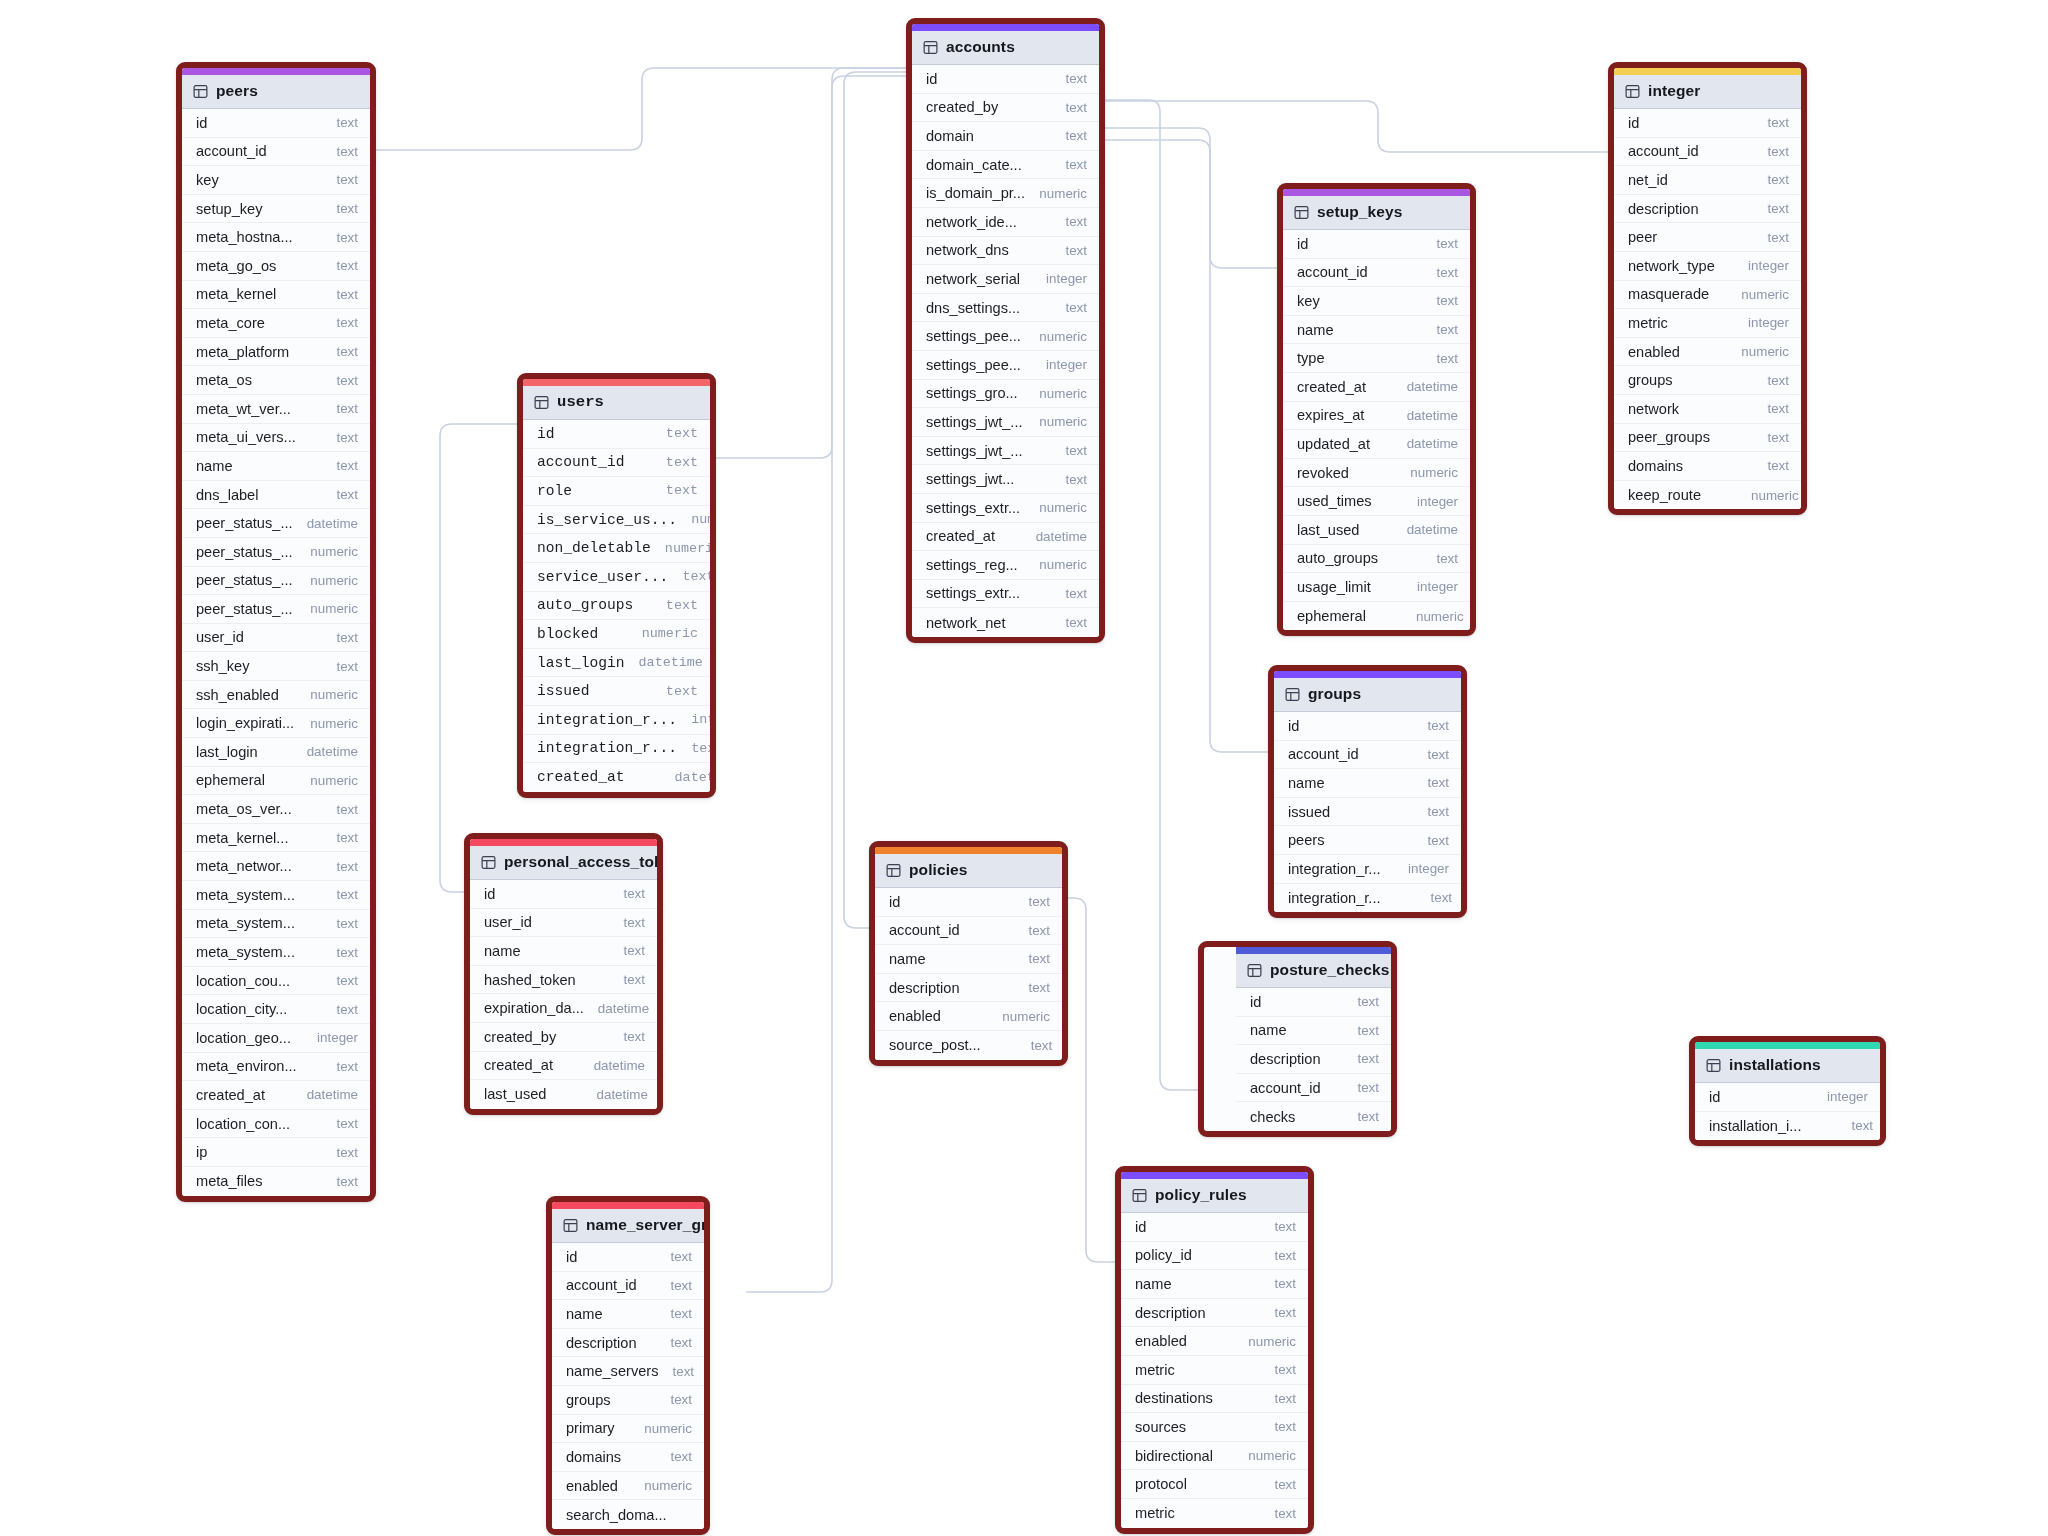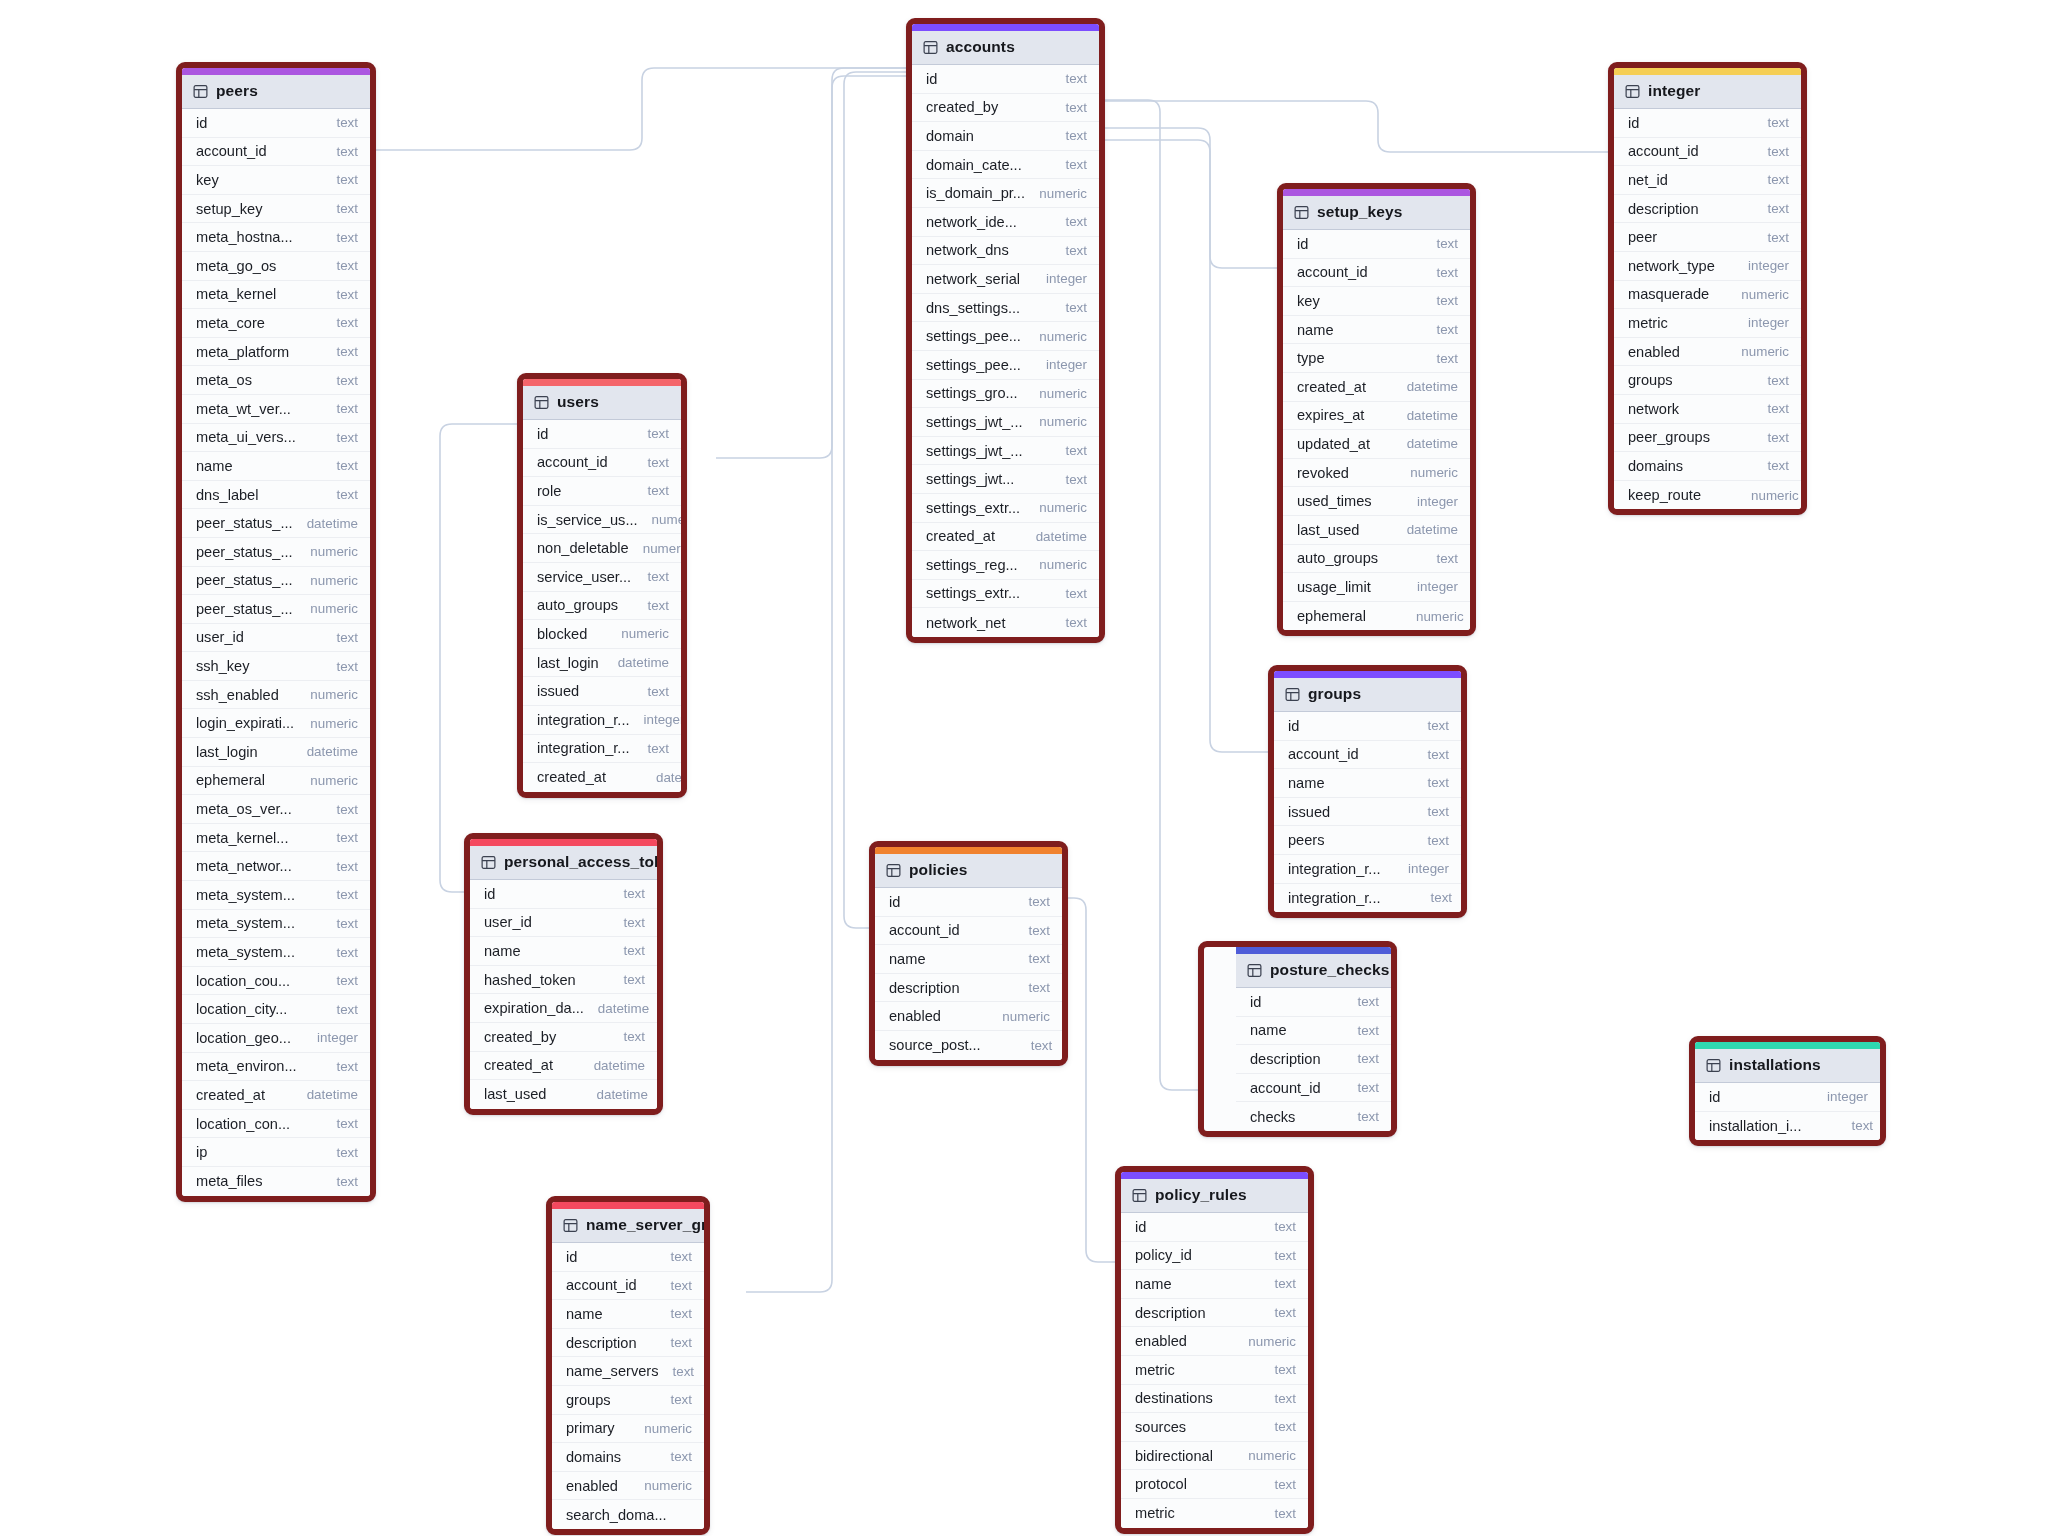--- a/index.html
+++ b/index.html
@@ -274,21 +274,21 @@
       </div>
       <div class="row">
         <span class="col">ip</span>
         <span class="typ">text</span>
       </div>
       <div class="row">
         <span class="col">meta_files</span>
         <span class="typ">text</span>
       </div>
     </div>
-    <div class="table-card" style="left: 517px; top: 373px; width: 170px;">
+    <div class="table-card" style="left: 517px; top: 373px; width: 199px; font-family: Liberation Mono, monospace;">
       <span class="accent" style="background: rgb(244, 101, 106);"></span>
       <div class="card-head">
         <svg class="tbl-icon" viewBox="0 0 16 16">
           <rect x="1.2" y="1.8" width="13.6" height="12.4" rx="1.6" fill="none" stroke="#3b4150" stroke-width="1.3"></rect>
           <path d="M1.2 6.0 H14.8 M6.2 6.0 V14.2" stroke="#3b4150" stroke-width="1.3" fill="none"></path>
         </svg>
         <span class="tname">users</span>
       </div>
       <div class="row">
         <span class="col">id</span>

